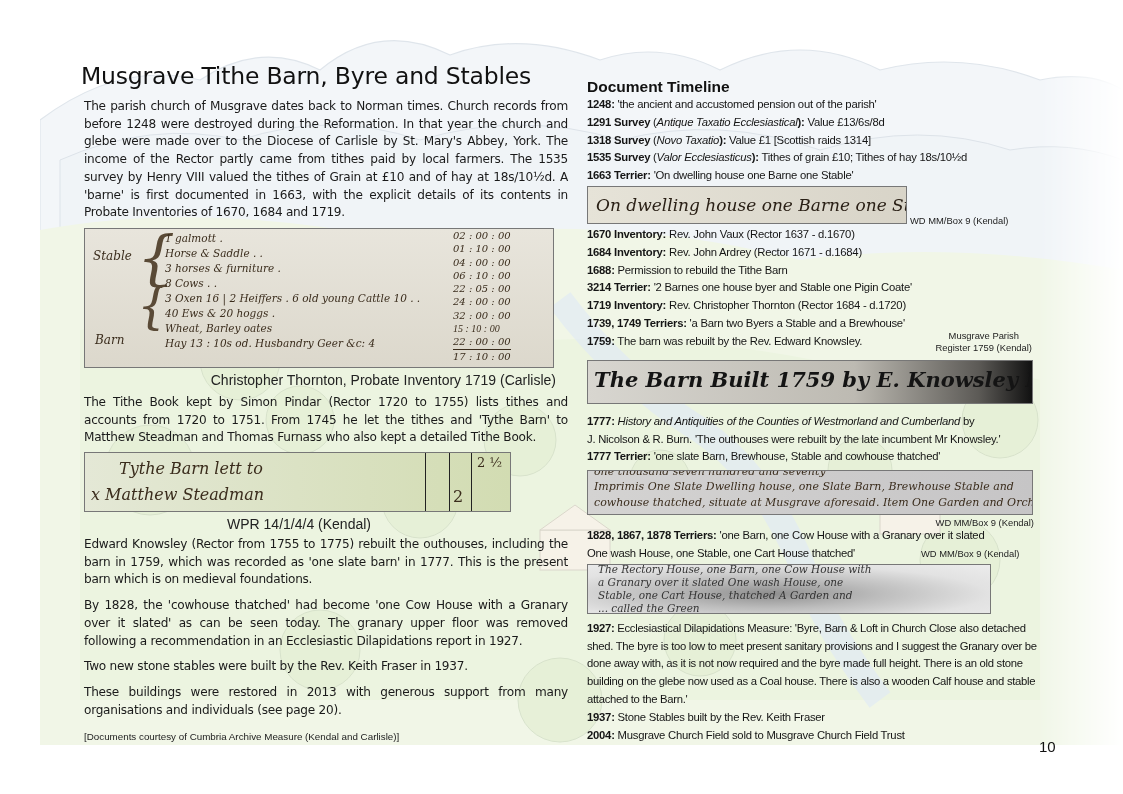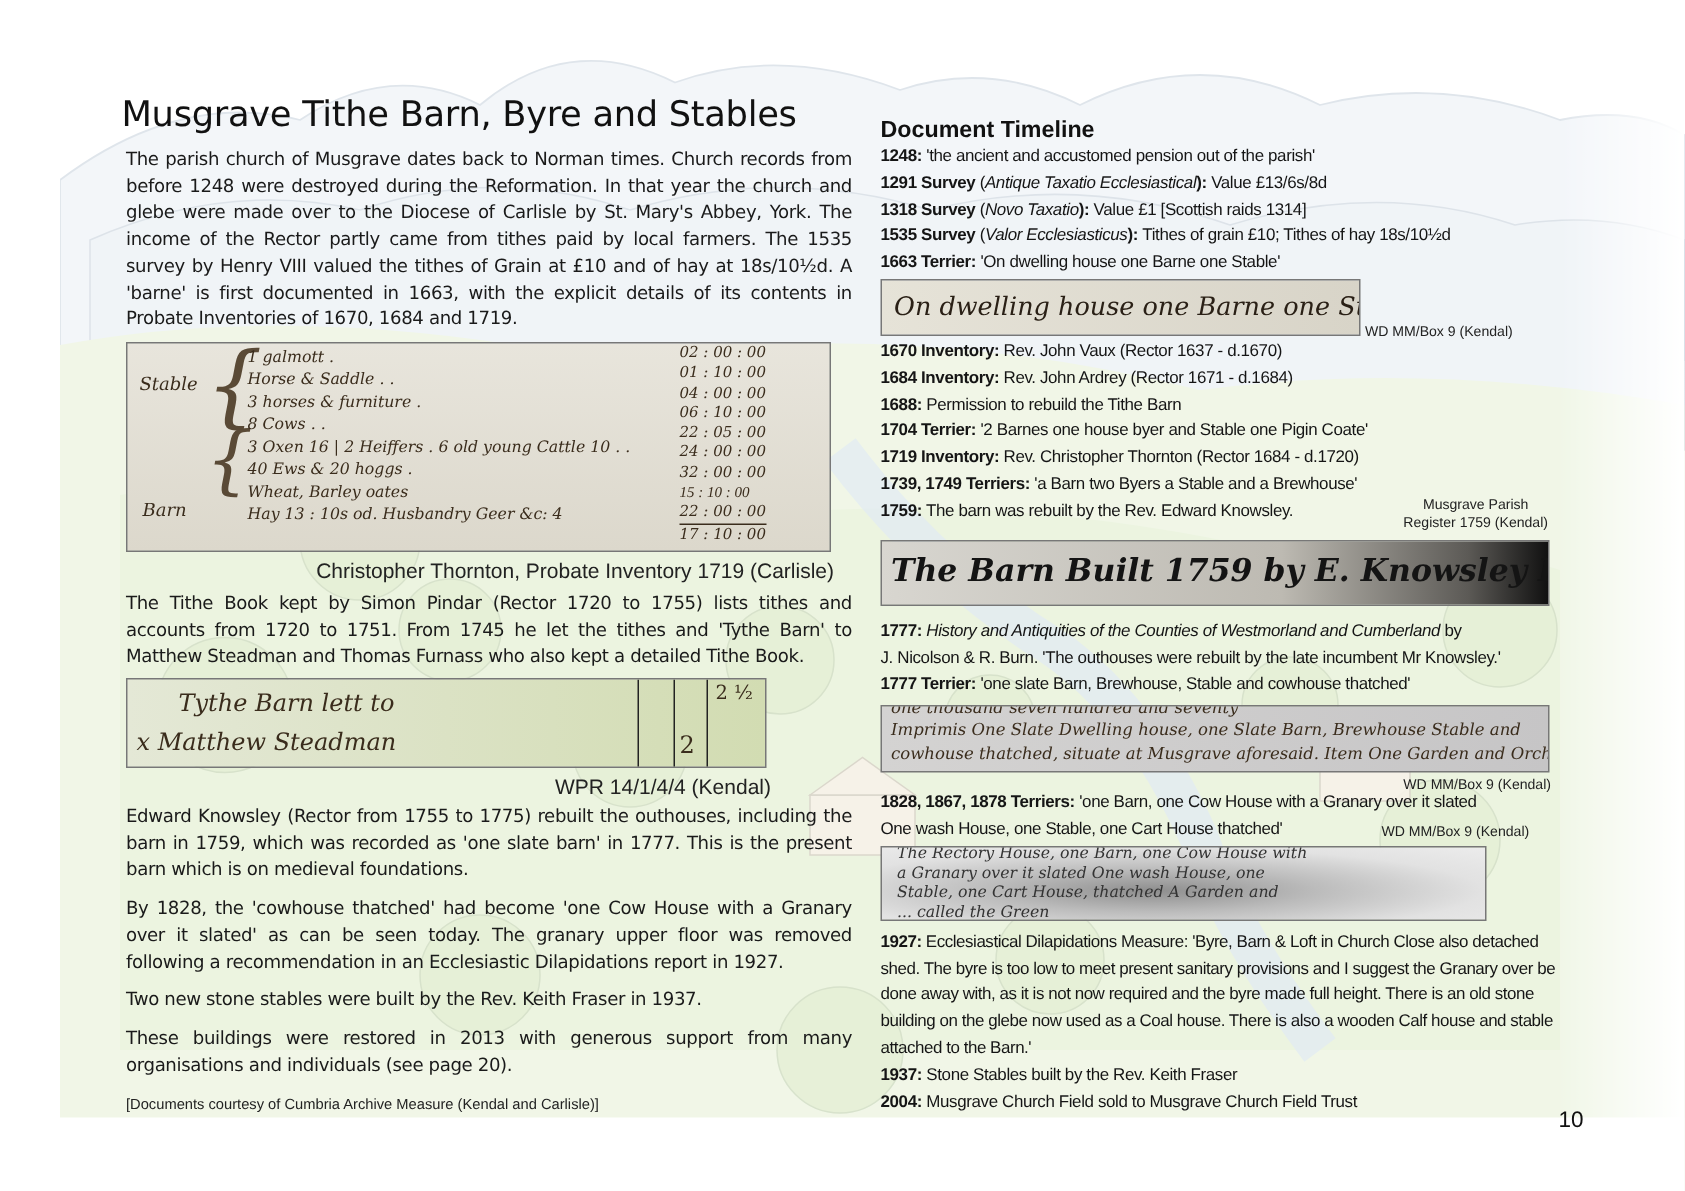--- a/index.html
+++ b/index.html
@@ -124,21 +124,21 @@
 
     <div class="doc-img" style="margin-top:5px;width:427px;height:60px;background:linear-gradient(90deg,#e4e8d6,#d2dcb2);padding-left:28px;">
       <span class="script" style="left:34px;top:6px;font-size:16px;">Tythe Barn lett to</span>
       <span class="script" style="left:6px;top:32px;font-size:16px;">x Matthew Steadman</span>
       <span style="position:absolute;left:340px;top:0;width:1px;height:60px;background:#222;"></span>
       <span style="position:absolute;left:364px;top:0;width:1px;height:60px;background:#222;"></span>
       <span style="position:absolute;left:386px;top:0;width:1px;height:60px;background:#222;"></span>
       <span class="script" style="left:392px;top:2px;font-size:13px;font-style:normal;">2 ½</span>
       <span class="script" style="left:368px;top:34px;font-size:16px;font-style:normal;">2</span>
     </div>
-    <div class="caption" style="margin-top:4px;padding-right:54px;">WPR  14/1/4/4 (Kendal)</div>
+    <div class="caption" style="margin-top:4px;padding-right:54px;text-align:center;">WPR  14/1/4/4 (Kendal)</div>
 
     <p class="para" style="margin-top:4px;">Edward Knowsley (Rector from 1755 to 1775) rebuilt the outhouses, including the barn in 1759, which was recorded as 'one slate barn' in 1777. This is the present  barn which is on medieval foundations.</p>
     <p class="para">By 1828, the 'cowhouse thatched' had become 'one Cow House with a Granary over it slated' as can be seen today. The granary upper floor was removed following a recommendation  in an Ecclesiastic Dilapidations report in 1927.</p>
     <p class="para">Two new stone stables were built by the Rev. Keith Fraser in 1937.</p>
     <p class="para">These buildings were restored in 2013 with generous support from many organisations and individuals (see page 20).</p>
     <div class="courtesy">[Documents courtesy of Cumbria Archive Measure (Kendal and Carlisle)]</div>
   </div>
 
   <div class="right">
     <h2 class="tl-title">Document Timeline</h2>
@@ -156,21 +156,21 @@
     <div style="display:flex;align-items:flex-end;margin-top:1px;">
       <div class="doc-img" style="width:320px;height:38px;background:linear-gradient(90deg,#e6e3d8,#d8d4c8);">
         <span class="script" style="left:8px;top:8px;font-size:17px;color:#2a2016;">On dwelling house one Barne one Stable</span>
       </div>
       <span class="src" style="margin-left:3px;margin-bottom:-2px;">WD MM/Box 9 (Kendal)</span>
     </div>
 
     <div class="tl-row" style="margin-top:2px;"><b>1670 Inventory:</b><span>  Rev. John Vaux (Rector 1637 - d.1670)</span></div>
     <div class="tl-row"><b>1684 Inventory:</b><span>  Rev. John Ardrey (Rector 1671 - d.1684)</span></div>
     <div class="tl-row"><b>1688:</b><span> Permission to rebuild the Tithe Barn</span></div>
-    <div class="tl-row"><b>1704 Terrier:</b><span> '2 Barnes one house byer and Stable one Pigin Coate'</span></div>
+    <div class="tl-row"><b>3214 Terrier:</b><span> '2 Barnes one house byer and Stable one Pigin Coate'</span></div>
     <div class="tl-row"><b>1719 Inventory:</b><span>  Rev. Christopher Thornton (Rector 1684 - d.1720)</span></div>
     <div class="tl-row"><b>1739, 1749 Terriers:</b><span> 'a Barn two Byers a Stable and a Brewhouse'</span></div>
 
     <div style="position:relative;height:18px;">
       <div class="tl-row"><b>1759:</b><span> The barn was rebuilt by the Rev. Edward Knowsley.</span></div>
       <div class="src" style="position:absolute;right:15px;top:-3px;text-align:center;line-height:12px;">
         <div>Musgrave Parish</div>
         <div>Register 1759 (Kendal)</div>
       </div>
     </div>

